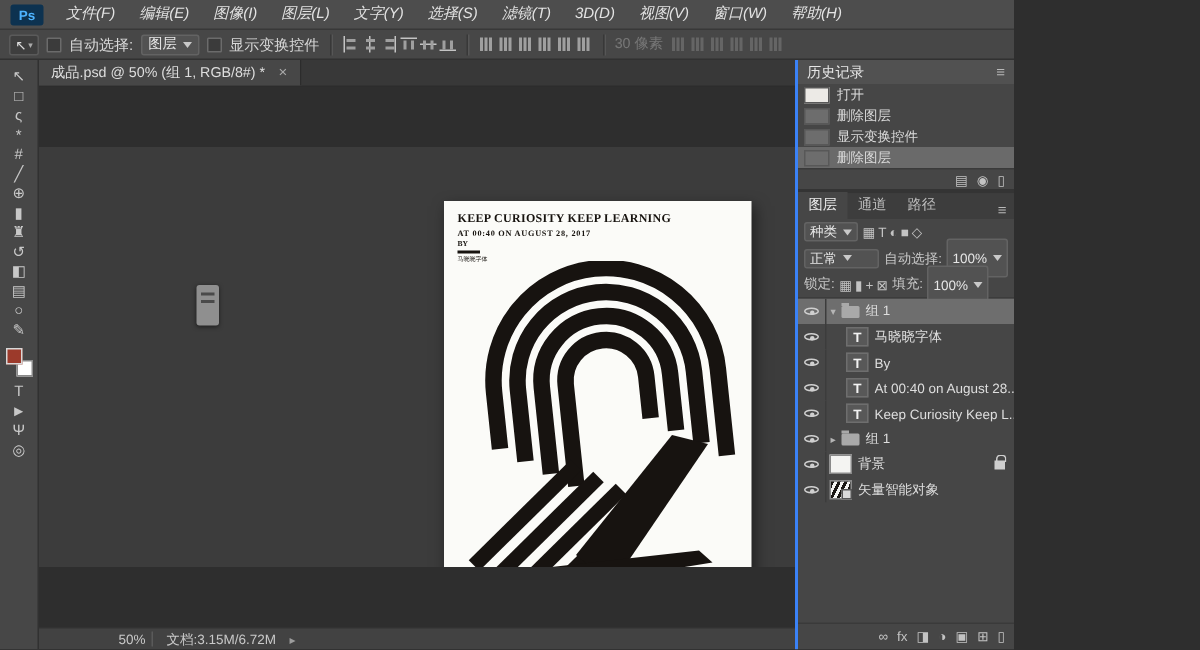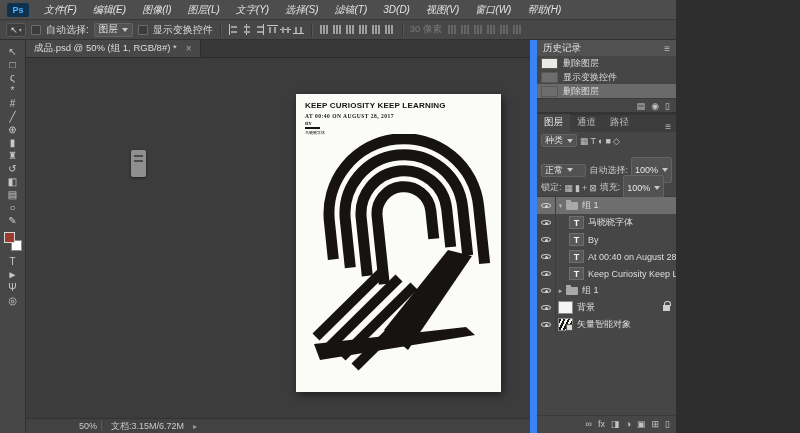--- a/index.html
+++ b/index.html
@@ -57,53 +57,53 @@
   .toolbar { width:26px; background:#474747; border-right:1px solid #313131;
     display:flex; flex-direction:column; align-items:center; padding-top:5px; flex:0 0 auto; }
   .toolcol { display:flex; flex-direction:column; align-items:center; }
   .tool { width:20px; height:13px; color:#c8c8c8; font-size:10px; line-height:13px;
     text-align:center; cursor:default; }
   .swatches { position:relative; width:18px; height:19px; margin:5px 0 4px 0; }
   .fg-swatch { position:absolute; top:0; left:0; width:11px; height:11px; border:1px solid #d8d8d8; }
   .bg-swatch { position:absolute; bottom:0; right:0; width:11px; height:11px; border:1px solid #8a8a8a; background:#fff; }
 
   
-  .center { flex:1; display:flex; flex-direction:column; min-width:0; }
+  .center { flex:1; display:flex; flex-direction:column; min-width:0;gap:40px; }
   .tabbar { height:18px; background:#383838; border-bottom:1px solid #2c2c2c;
     display:flex; align-items:stretch; flex:0 0 auto; }
   .tab { background:#474747; color:#dedede; font-size:9.5px; padding:0 8px;
     display:flex; align-items:center; gap:9px; border-right:1px solid #2c2c2c; white-space:nowrap; }
   .tab-close { color:#aaa; font-size:10px; cursor:default; }
 
   .canvas { flex:1; position:relative; background:#3c3c3c; overflow:hidden; }
 
   .poster { position:absolute; left:270px; top:36px; width:205px; height:298px;
     background:#fbfbf8; box-shadow:2px 3px 9px rgba(0,0,0,.5); }
-  .poster-title { position:absolute; left:9px; top:7px; font-family:Liberation Sans, sans-serif;
+  .poster-title { position:absolute; left:9px; top:7px; font-family:Liberation Serif, serif;
     font-weight:bold; font-size:8px; letter-spacing:.2px; color:#17130f; white-space:nowrap; }
   .poster-sub { position:absolute; left:9px; top:19px; font-family:"Liberation Serif", serif;
     font-weight:bold; font-size:5.5px; letter-spacing:.5px; color:#17130f; white-space:nowrap; }
   .poster-by { position:absolute; left:9px; top:27px; font-family:"Liberation Serif", serif;
     font-weight:bold; font-size:5px; color:#17130f; }
   .poster-byline-bar { position:absolute; left:9px; top:33px; width:15px; height:2px; background:#17130f; }
   .poster-credit { position:absolute; left:9px; top:36px; font-size:4px; color:#17130f; white-space:nowrap; }
   .artwork { position:absolute; left:0; top:40px; width:205px; height:258px; }
 
   .float-chip { position:absolute; left:105px; top:92px; width:15px; height:27px;
     background:#8f8f8f; border-radius:2px; box-shadow:0 1px 3px rgba(0,0,0,.5); }
   .float-chip::before { content:''; position:absolute; left:3px; top:5px; width:9px; height:2px;
     background:#4a4a4a; box-shadow:0 5px 0 #4a4a4a; }
 
   .statusbar { height:15px; background:#424242; border-top:1px solid #323232;
     display:flex; align-items:center; gap:9px; padding:0 5px; font-size:9px; color:#c9c9c9; flex:0 0 auto; }
   .zoom-field { padding:0 4px; border-right:1px solid #5a5a5a;margin-left:44px; }
   .status-arrow { color:#9d9d9d; font-size:8px; }
 
   
-  .rightpanels { width:146px; background:#343434; border-left:7px solid #3b82f6;
+  .rightpanels { width:146px; background:#343434; border-left:2px solid #3b82f6;
     display:flex; flex-direction:column; gap:3px; flex:0 0 auto;text-align:center; }
   .panel { background:#464646; }
   .panel-header { height:16px; background:#515151; display:flex; align-items:center;
     font-size:9.5px; color:#e6e6e6; padding:0 6px; }
   .panel-menu { margin-left:auto; color:#b9b9b9; font-size:10px; cursor:default; }
 
   .hrow { height:14px; display:flex; align-items:center; gap:5px; padding:0 4px;
     font-size:9px; color:#dcdcdc; white-space:nowrap; }
   .hrow.selected { background:#6a6a6a; }
   .hthumb { width:17px; height:11px; background:#6d6d6d; border:1px solid #585858; flex:0 0 auto; }
@@ -112,21 +112,21 @@
     align-items:center; padding:0 6px; border-top:1px solid #3a3a3a; }
   .glyph-icon { font-size:9px; color:#c3c3c3; line-height:10px; cursor:default; font-style:normal; }
 
   .layers { flex:1; display:flex; flex-direction:column; min-height:0; }
   .layers-tabs { height:17px; background:#3d3d3d; display:flex; align-items:flex-end; padding-right:5px; }
   .ltabs { display:flex; align-items:flex-end; }
   .ltab { padding:2px 7px 3px 7px; font-size:9.5px; color:#bdbdbd; }
   .ltab.active { background:#464646; color:#ededed; }
   .filter-row, .blend-row, .lock-row { display:flex; align-items:center; gap:3px;
     padding:0 4px; font-size:9px; color:#cfcfcf; height:17px; flex:0 0 auto; }
-  .blend-row { height:18px;margin-top:12px; } .lock-row { height:18px; border-bottom:1px solid #3c3c3c; }
+  .blend-row { height:18px; } .lock-row { height:18px; border-bottom:1px solid #3c3c3c; }
   .dropdown.small { height:13px; padding:0 3px; font-size:9px; }
   .dropdown.tiny { height:13px; padding:12px 3px; font-size:9px; }
   .lbl { font-size:9px; color:#c9c9c9; white-space:nowrap; }
 
   .layer-rows { flex:1; overflow:hidden; }
   .lrow { height:17px; display:flex; align-items:center; font-size:9px; color:#dedede;
     white-space:nowrap; overflow:hidden; }
   .lrow.selected { background:#6e6e6e; }
   .eye-cell { width:19px; align-self:stretch; border-right:1px solid #3c3c3c;
     display:flex; align-items:center; justify-content:center; flex:0 0 auto; }
@@ -295,20 +295,24 @@
     </section>
 
     <aside class="rightpanels" data-name="panel-dock">
 
       <div class="panel history" data-name="history-panel">
         <div class="panel-header" data-name="history-panel-header">
           <span data-name="history-panel-title">历史记录</span>
           <span class="panel-menu" data-name="panel-menu-icon">≡</span>
         </div>
         <div class="history-rows" data-name="history-state-list">
+          <div class="hrow" data-name="history-state-row">
+              <span class="hthumb" data-name="history-state-thumbnail"></span>
+              <span data-name="history-state-label">打开</span>
+            </div>
             <div class="hrow" data-name="history-state-row">
               <span class="hthumb" data-name="history-state-thumbnail"></span>
               <span data-name="history-state-label">删除图层</span>
             </div>
             <div class="hrow" data-name="history-state-row">
               <span class="hthumb" data-name="history-state-thumbnail"></span>
               <span data-name="history-state-label">显示变换控件</span>
             </div>
             <div class="hrow selected" data-name="history-state-row">
               <span class="hthumb" data-name="history-state-thumbnail"></span>

